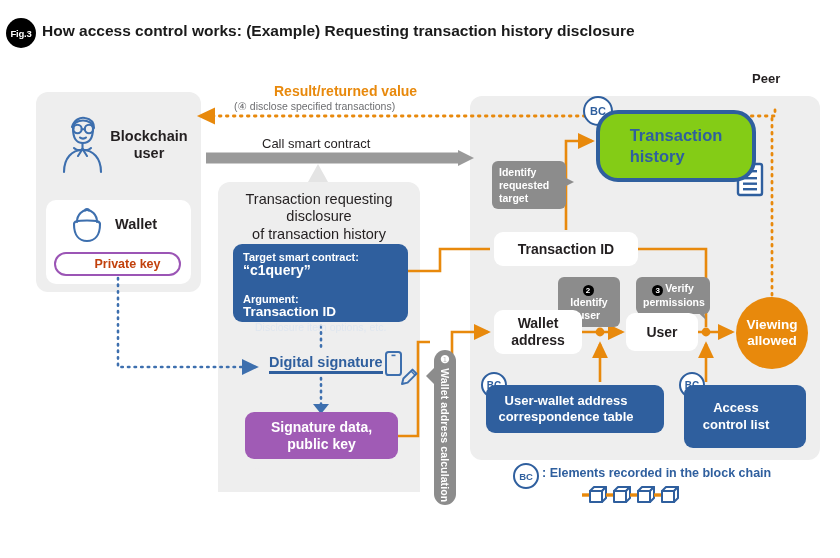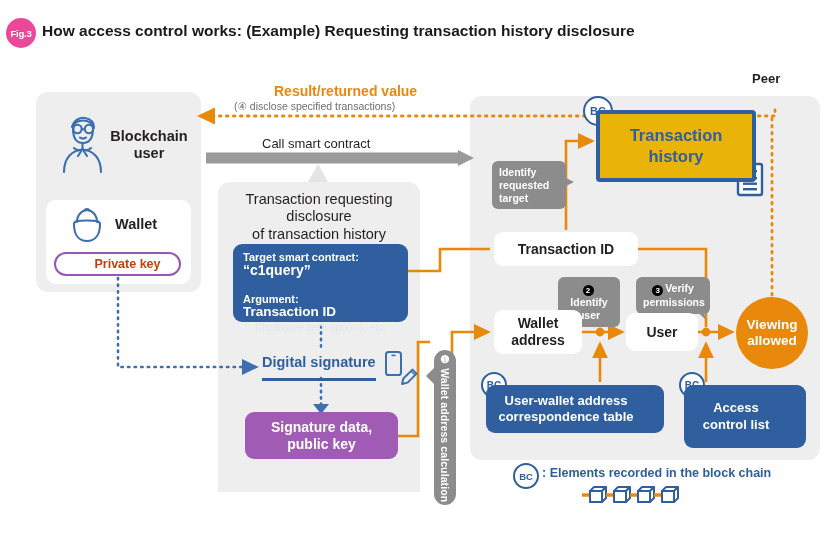--- a/index.html
+++ b/index.html
@@ -10,21 +10,21 @@
     position: relative;
     overflow: hidden;
     color: #231f20;
   }
   .stage { position: absolute; inset: 0; }
   .abs { position: absolute; }
 
   
   #fig-badge {
     left: 6px; top: 18px; width: 30px; height: 30px;
-    background: #ec4899; border-radius: 50%;
+    background: #000000; border-radius: 50%;
     color: #fff; font-size: 9.5px; font-weight: bold;
     display: flex; align-items: center; justify-content: center;
     letter-spacing: -0.2px;
   }
   #fig-title {
     left: 42px; top: 22px;
     font-size: 15.5px; font-weight: bold; color: #1a1a1a;
     white-space: nowrap;
   }
 
@@ -77,22 +77,22 @@
     left: 233px; top: 244px; width: 175px; height: 78px;
     background: #2f5f9e; border-radius: 9px; padding: 7px 10px; color: #fff;
   }
   #tx-blue .l1 { font-size: 11px; font-weight: bold; }
   #tx-blue .l2 { font-size: 14px; font-weight: bold; margin-top: -1px; }
   #tx-blue .l3 { font-size: 11px; font-weight: bold; margin-top: 15px; }
   #tx-blue .l4 { font-size: 13.5px; font-weight: bold; margin-top: -1px; }
   #tx-blue .l5 { font-size: 10.5px; color: #dfe6ef; margin-top: 2px; padding-left: 12px; }
 
   #digital-sig {
-    left: 262px; top: 354px; font-size: 14.5px; font-weight: bold; color: #2f5f9e;
-    border-bottom: 3px solid #2f5f9e; padding-bottom: 8px;
+    left: 269px; top: 354px; font-size: 14.5px; font-weight: bold; color: #2f5f9e;
+    border-bottom: 3px solid #2f5f9e; padding-bottom: 1px;
   }
   #sig-purple {
     left: 245px; top: 412px; width: 153px; height: 47px;
     background: #a05bb5; border-radius: 9px; color: #fff;
     display: flex; flex-direction: column; align-items: center; justify-content: center;
     font-size: 14px; font-weight: bold; line-height: 1.2; text-align: center;
   }
 
   
   #wallet-calc {
@@ -101,24 +101,23 @@
     color: #fff; display: flex; align-items: center; justify-content: center;
   }
   #wallet-calc .inner {
     writing-mode: vertical-rl; font-size: 10.5px; font-weight: bold;
     white-space: nowrap; letter-spacing: 0.1px;
   }
 
   
   #tx-history {
     left: 596px; top: 110px; width: 160px; height: 72px;
-    border: 4px solid #2f5f9e; border-radius: 4px; background: #eab308;
+    border: 4px solid #2f5f9e; border-radius: 22px; background: #84cc16;
     display: flex; align-items: center; justify-content: center;
     color: #2f5f9e; font-size: 16.5px; font-weight: bold; line-height: 1.25;
-    text-align: center;
   }
   .bc-badge {
     width: 30px; height: 30px; border-radius: 50%;
     background: #fff; border: 2.5px solid #2f5f9e;
     color: #2f5f9e; font-size: 11px; font-weight: bold;
     display: flex; align-items: center; justify-content: center;
   }
   #bc-hist { left: 583px; top: 96px; }
 
   .grey-callout {

